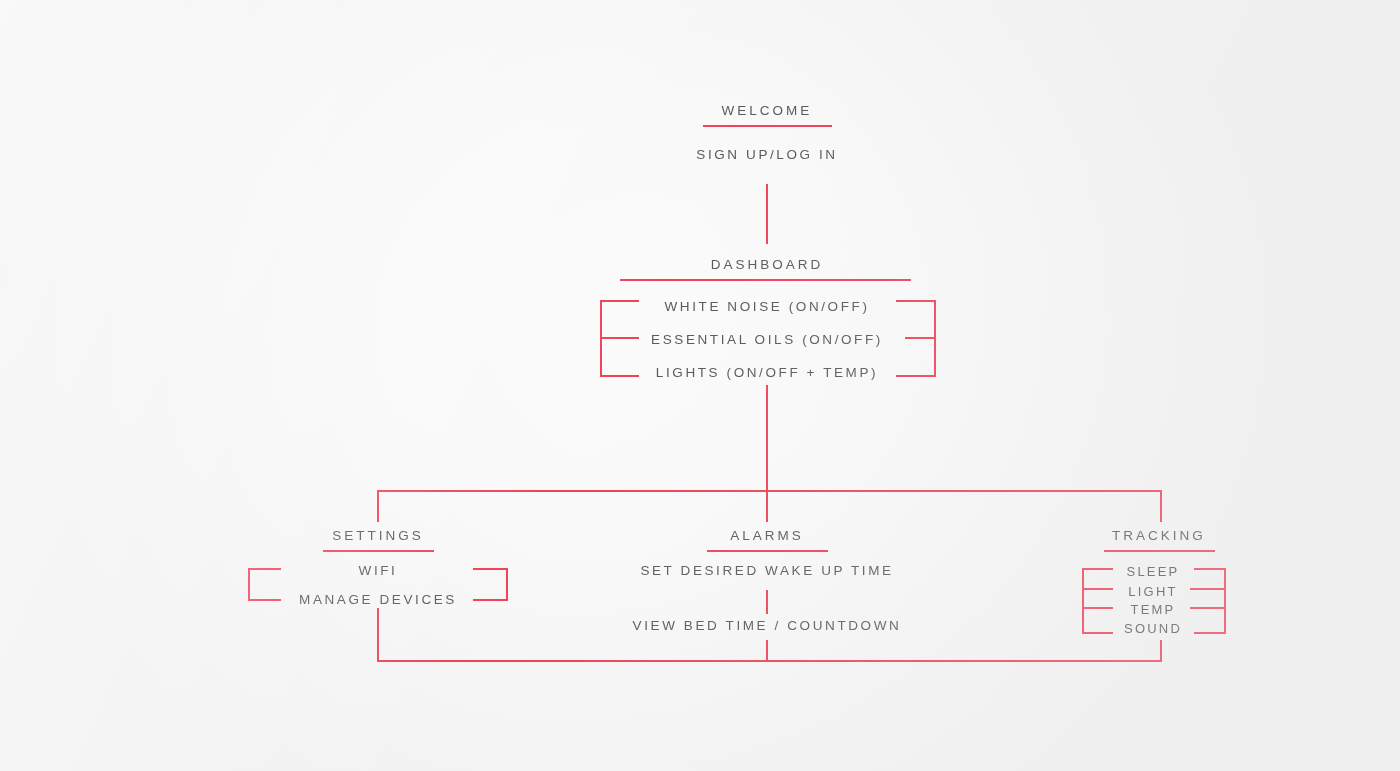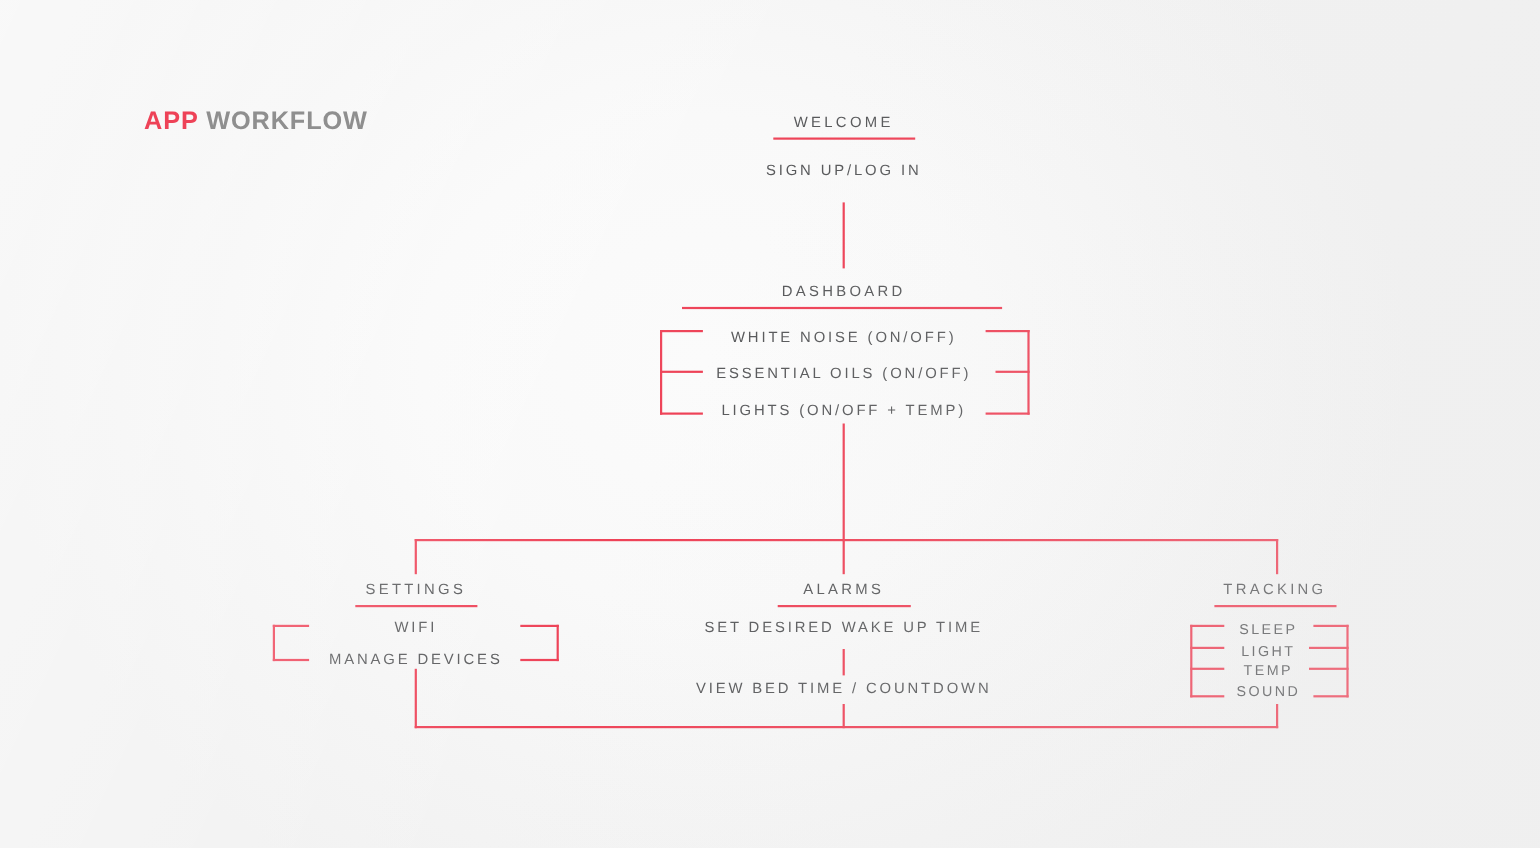--- a/index.html
+++ b/index.html
@@ -57,23 +57,20 @@
     background:#ee4257;
   }
   .hr-red { height:2.4px; }
   .vr-red { width:2.2px; }
 </style>
 </head>
 <body>
 
 <div id="stage">
 
-  <div id="title">
-    <span class="app">APP</span><span class="rest"> WORKFLOW</span>
-  </div>
 
   <div class="node-title" style="left:767px; top:103px;">WELCOME</div>
   <div class="hr-red" style="left:703px; top:125px; width:129px;"></div>
   <div class="node-line" style="left:767px; top:147px;">SIGN UP/LOG IN</div>
 
   <div class="vr-red" style="left:766px; top:184px; height:60px;"></div>
 
   <div class="node-title" style="left:767px; top:257px;">DASHBOARD</div>
   <div class="hr-red" style="left:620px; top:279px; width:291px;"></div>
 

